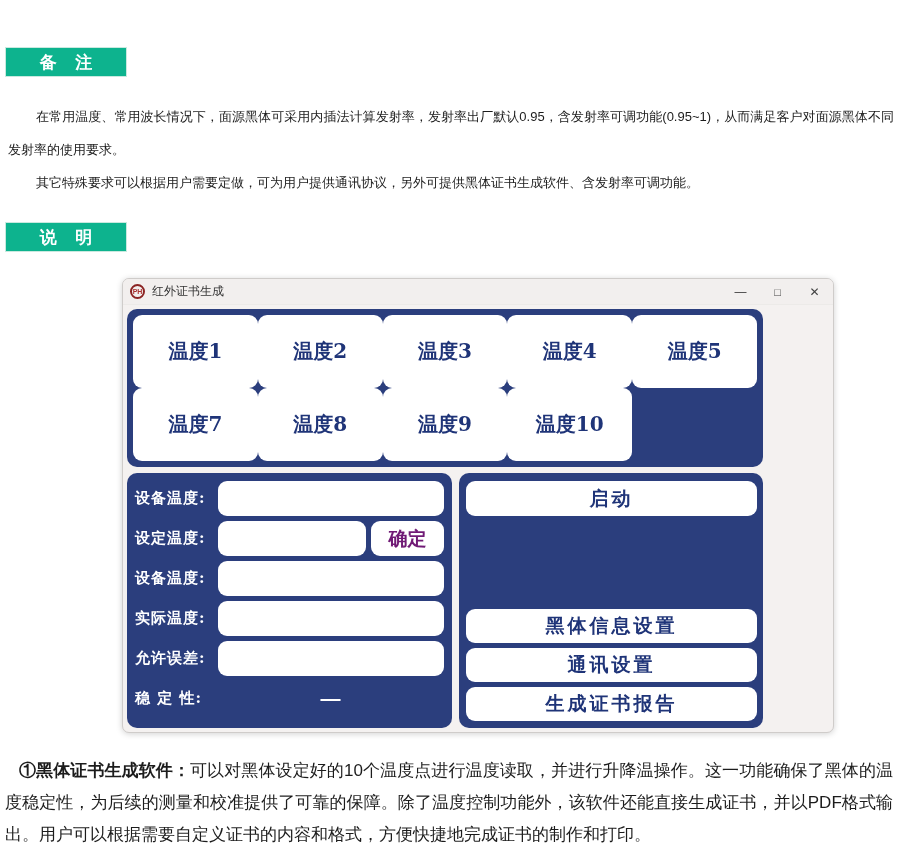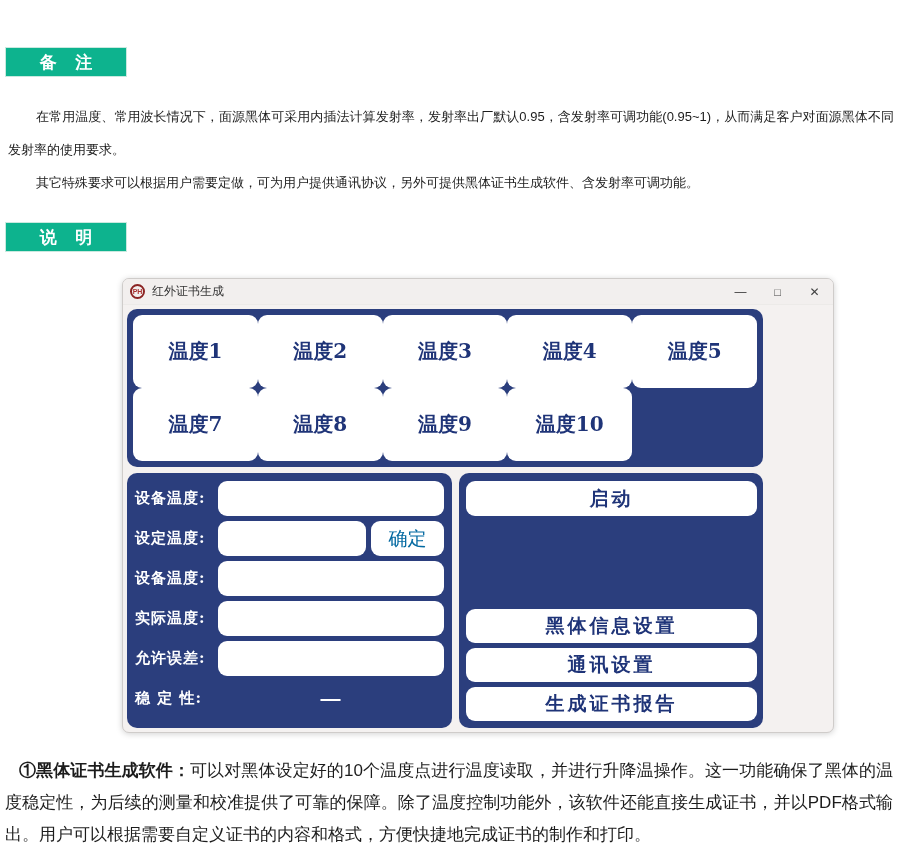--- a/index.html
+++ b/index.html
@@ -73,21 +73,21 @@
     font-family:"DejaVu Serif", serif; letter-spacing:1px; white-space:nowrap;
   }
   .field-input {
     flex:1; height:35px; background:#ffffff; border:none; border-radius:9px;
     font-size:16px; color:#1f3478; padding:0 8px; min-width:0;
     font-family:"DejaVu Serif", serif;
   }
   .field-input.short { flex:0 0 148px; }
   .confirm-btn {
     flex:1; height:35px; margin-left:5px; background:#ffffff; border:none;
-    border-radius:9px; color:#0369a1; font-weight:normal; font-size:19px;
+    border-radius:9px; color:#701a75; font-weight:bold; font-size:19px;
     font-family:"DejaVu Serif", serif; cursor:pointer;
   }
   .stability-value {
     flex:1; text-align:center; color:#ffffff; font-weight:bold; font-size:20px;
     letter-spacing:1px;
   }
   .panel-right { left:336px; top:194px; width:304px; height:255px; }
   .action-btn {
     position:absolute; left:7px; right:6px; background:#ffffff; border:none;
     border-radius:9px; color:#1f3478; font-weight:bold; font-size:19px;

